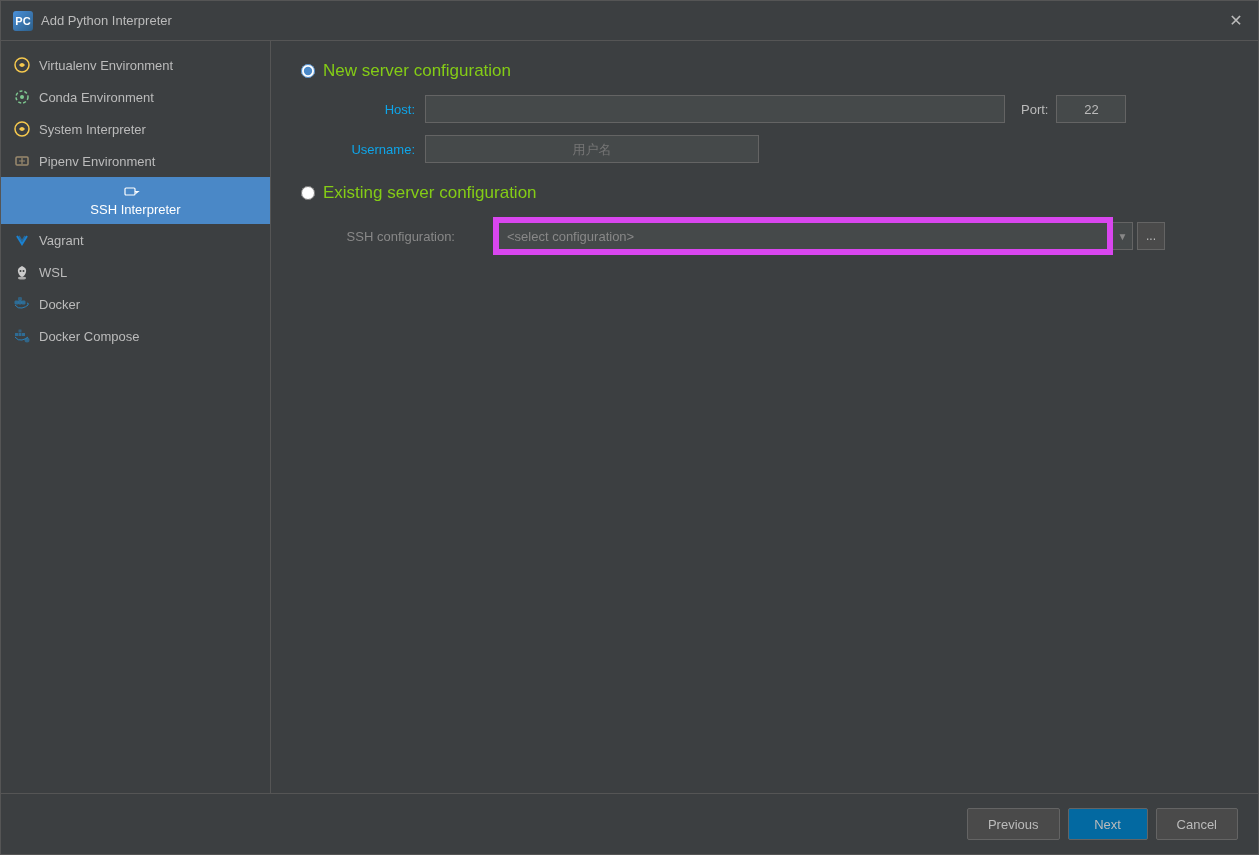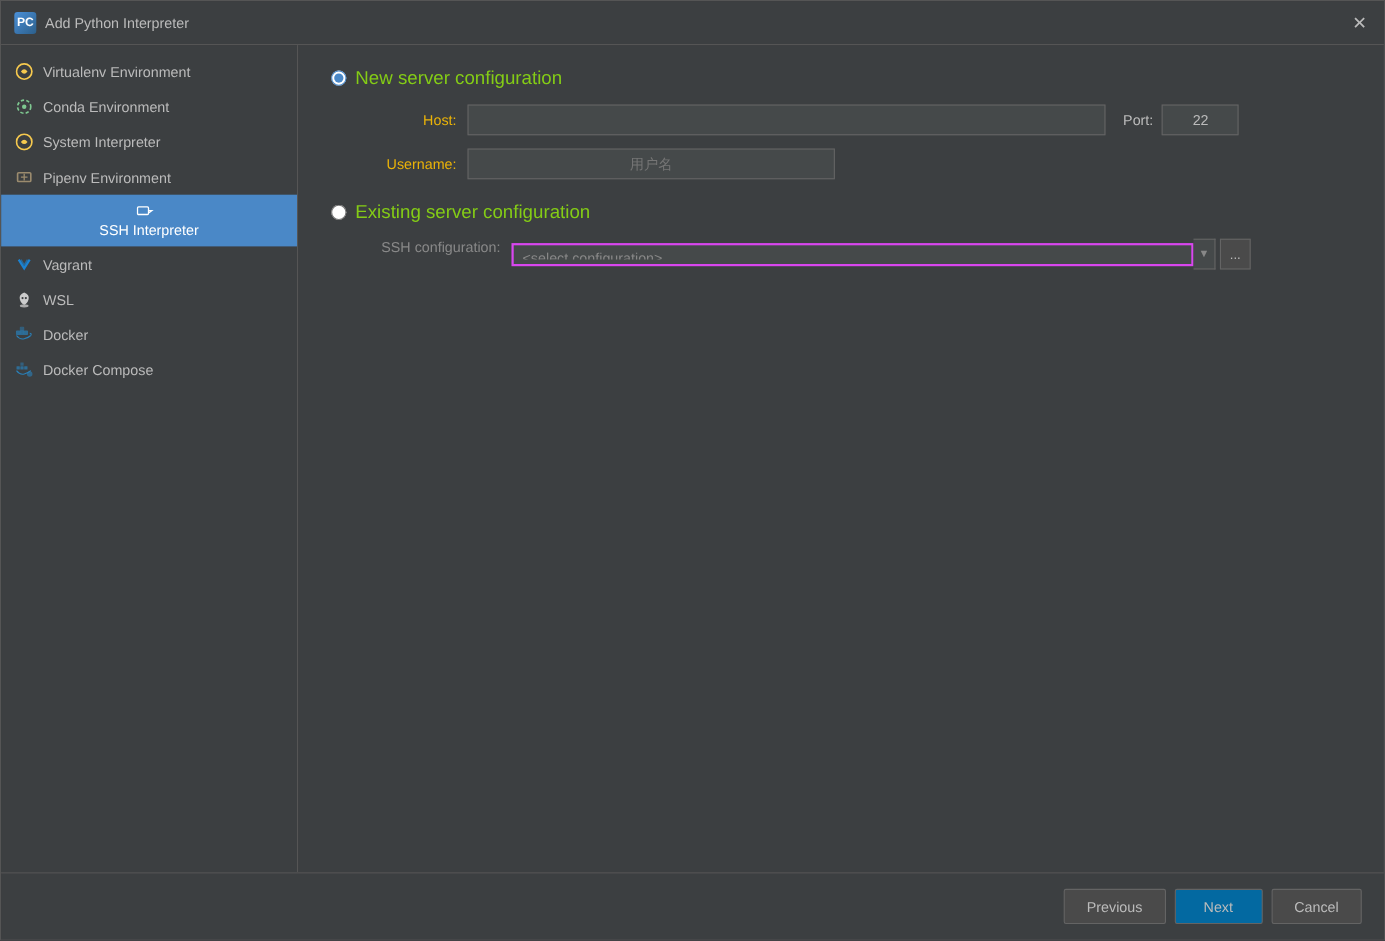--- a/index.html
+++ b/index.html
@@ -124,21 +124,21 @@
       margin-bottom: 20px;
     }
     .form-row {
       display: flex;
       align-items: center;
       margin-bottom: 12px;
     }
     .form-label {
       width: 90px;
       font-size: 13px;
-      color: #eab308;
+      color: #0ea5e9;
       text-align: right;
       margin-right: 10px;
       flex-shrink: 0;
     }
     .form-input {
       background: #45494a;
       border: 1px solid #646464;
       color: #bbbbbb;
       font-size: 13px;
       padding: 4px 8px;
@@ -157,43 +157,45 @@
     }
     .port-input {
       width: 70px;
     }
     .username-input {
       width: 334px;
       color: #e06c75;
     }
     .ssh-config-row {
       display: flex;
+      align-items: center;
       margin-bottom: 12px;
       margin-left: 24px;
+      gap: 28px;
     }
     .ssh-config-label {
       width: 130px;
       font-size: 13px;
       color: #888;
       text-align: right;
       margin-right: 10px;
       flex-shrink: 0;
     }
     .ssh-select-wrapper {
       display: flex;
       align-items: center;
     }
     .ssh-select {
       width: 620px;
       background: #45494a;
-      border: 2px solid #d946ef;
+      border: 6px solid #d946ef;
       color: #888;
       font-size: 13px;
       padding: 4px 8px;
-      height: 21px;
+      height: 38px;
       outline: none;
       appearance: none;
       -webkit-appearance: none;
     }
     .ssh-select-arrow {
       background: #45494a;
       border: 1px solid #646464;
       border-left: none;
       width: 20px;
       height: 28px;

